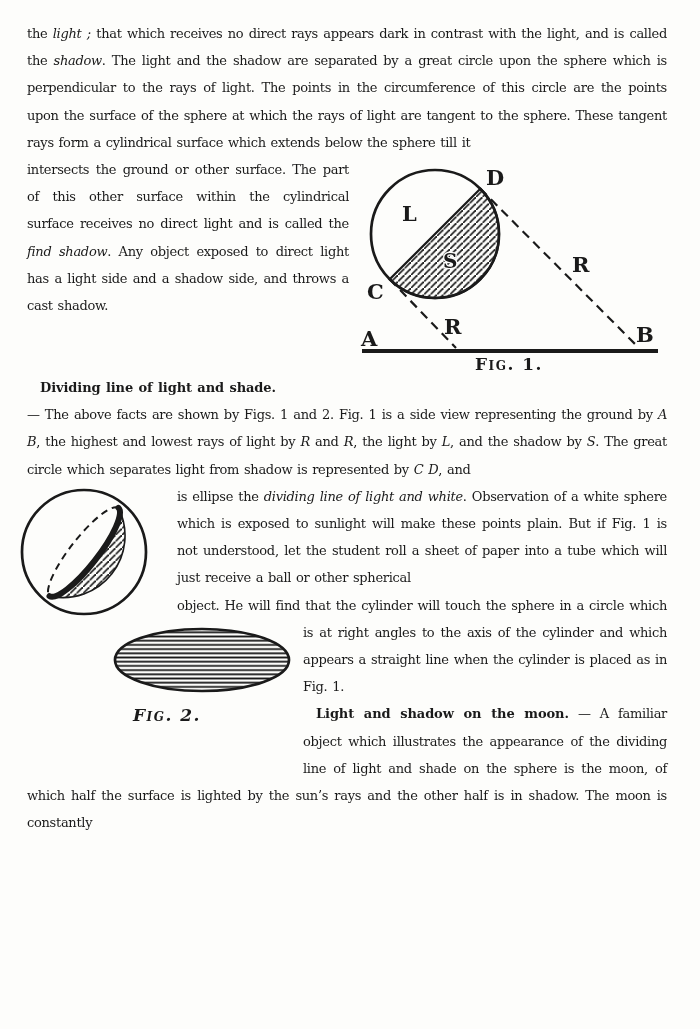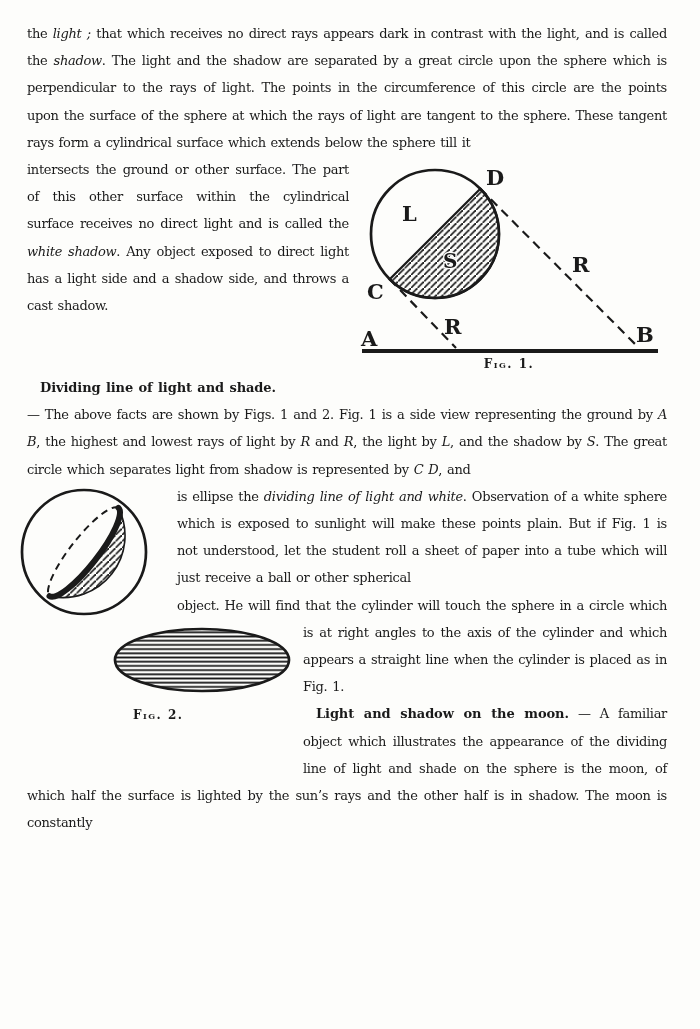--- a/index.html
+++ b/index.html
@@ -45,26 +45,27 @@
     min-height: 137px;
   }
   .fig2a-float svg { display: block; margin-left: -9px; }
 
   
   .fig2b-float {
     float: left;
     clear: left;
     width: 276px;
     min-height: 136px;
+    font-style: italic;
   }
   .fig2b-float svg { display: block; margin-left: 85px; margin-top: 3px; }
 
   .fig-caption {
     font-variant: small-caps;
-    font-size: 12px;
+    font-size: 17px;
     font-weight: bold;
     letter-spacing: 1.5px;
     color: #1a1a1a;
     line-height: 18px;
   }
   .fig1-caption { text-align: center; margin-top: 1px; width: 300px; }
   .fig2-caption { display: inline-block; margin-left: 106px; margin-top: 12px; }
 
   svg text {
     font-family: "DejaVu Serif", "Liberation Serif", serif;
@@ -101,21 +102,21 @@
         <text x="277" y="184" font-size="21">B</text>
         <text x="8" y="141" font-size="21">C</text>
         <text x="127" y="27" font-size="21">D</text>
         <text x="43" y="63" font-size="21">L</text>
         <text x="84" y="110" font-size="20" style="paint-order:stroke; stroke:#fdfdfb; stroke-width:2.5px;">S</text>
         <text x="213" y="114" font-size="21">R</text>
         <text x="85" y="176" font-size="21">R</text>
       </svg>
       <div class="fig-caption fig1-caption">Fig. 1.</div>
     </div>
-    <p class="para"><span>intersects the ground or other surface.  The part of this other surface within the cylindrical surface receives no direct light and is called the </span><i>white shadow</i><span>.  Any object exposed to direct light has a light side and a shadow side, and throws a cast shadow.</span></p>
+    <p class="para"><span>intersects the ground or other surface.  The part of this other surface within the cylindrical surface receives no direct light and is called the </span><i>find shadow</i><span>.  Any object exposed to direct light has a light side and a shadow side, and throws a cast shadow.</span></p>
   </div>
 
   <p class="para indent clear"><b>Dividing line of light and shade.</b></p>
 
   <p class="para"><span>— The above facts are shown by Figs. 1 and 2.  Fig. 1 is a side view representing the ground by </span><i>A B</i><span>, the highest and lowest rays of light by </span><i>R</i><span> and </span><i>R</i><span>, the light by </span><i>L</i><span>, and the shadow by </span><i>S</i><span>.  The great circle which separates light from shadow is represented by </span><i>C D</i><span>, and</span></p>
 
   <div>
     <div class="fig2a-float">
       <svg width="132" height="140" viewBox="0 0 132 140">
         <defs>

